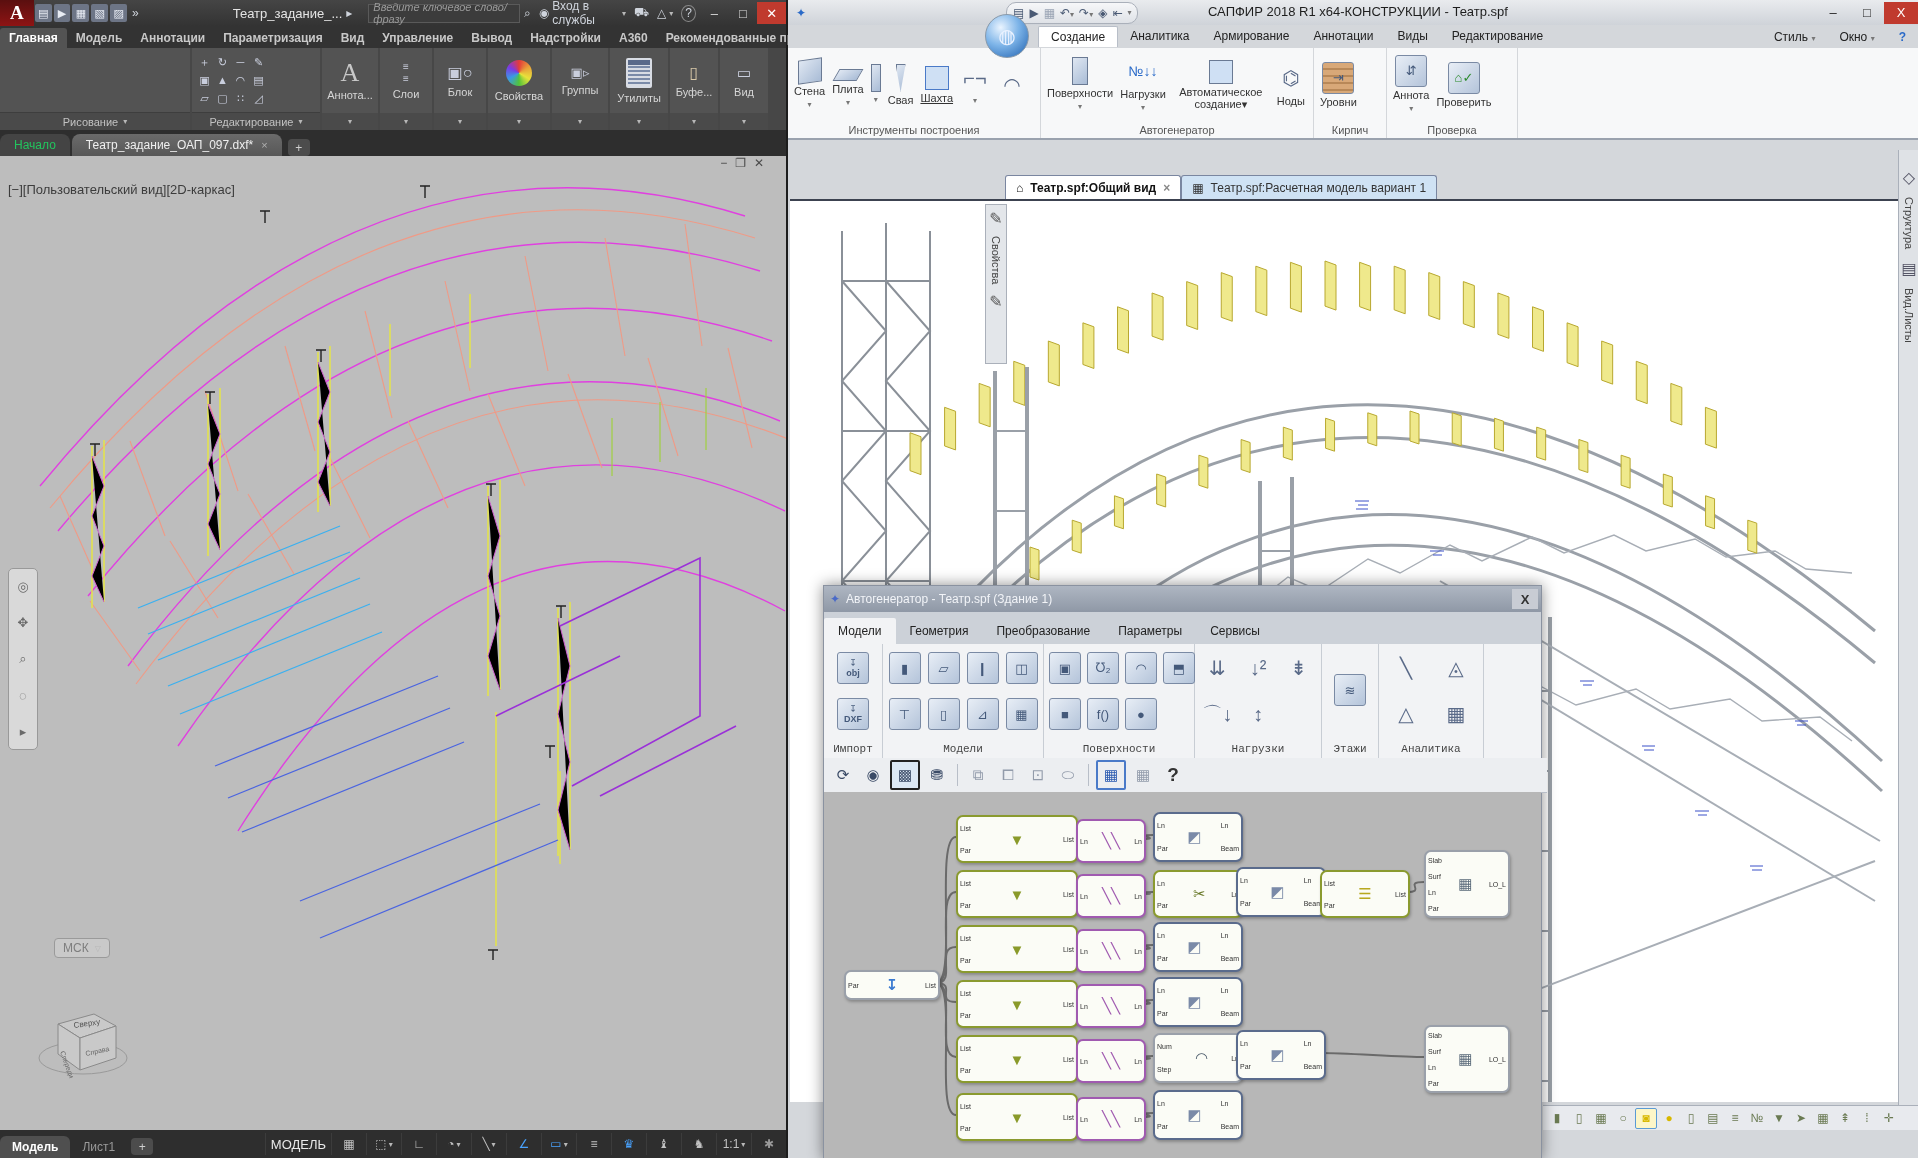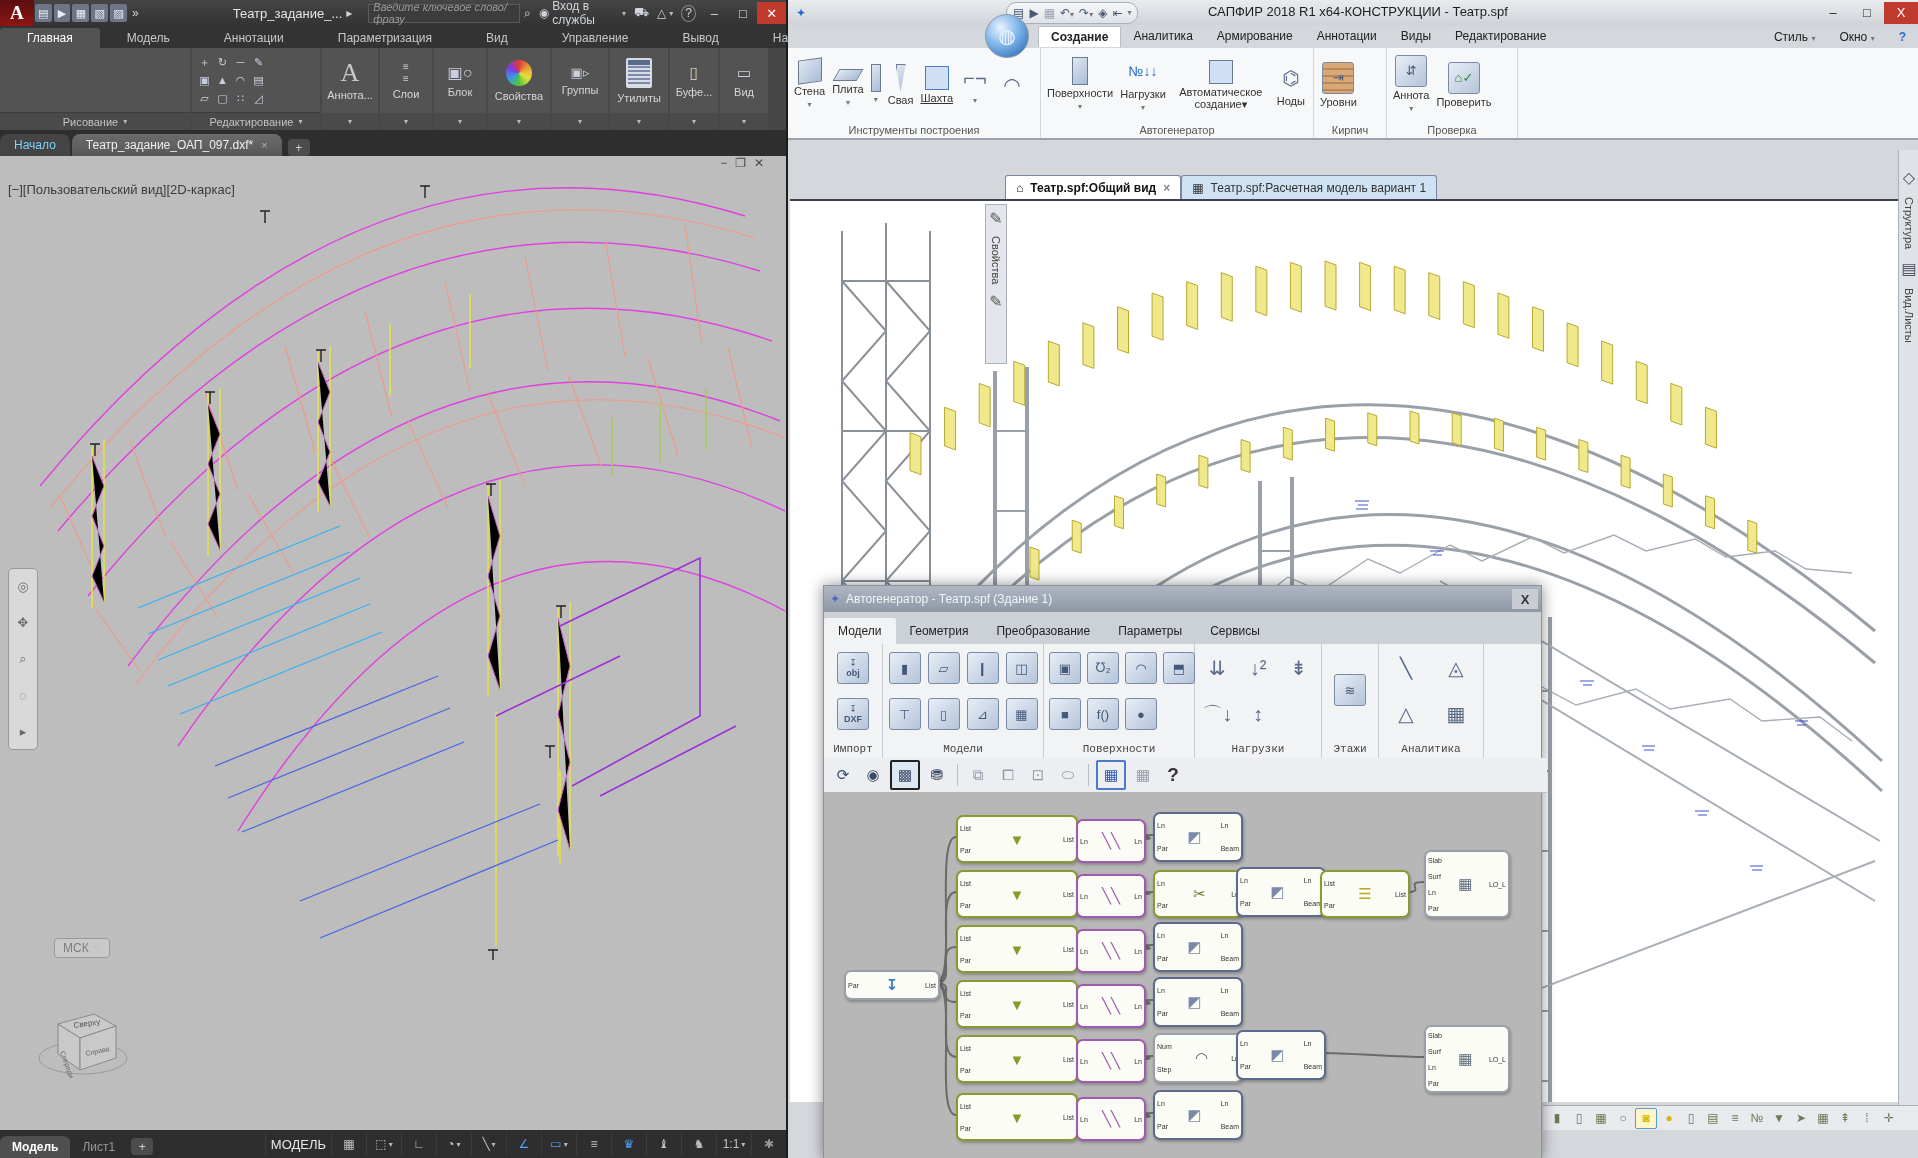--- a/index.html
+++ b/index.html
@@ -10,41 +10,41 @@
   #acad{left:0;top:0;width:786px;height:1158px;background:#bdbdbd;border-right:2px solid #1d1d1d;}
   #acad-title{left:0;top:0;width:786px;height:26px;background:linear-gradient(#454545,#333);display:flex;align-items:center;color:#d8d8d8;font-size:12px;}
   #acad-logo{width:40px;height:26px;background:linear-gradient(#5a0f0f,#8e1414);color:#fff;font-weight:bold;font-size:19px;display:flex;align-items:center;justify-content:center;font-family:"Liberation Serif",serif;}
   .qat-ico{width:20px;height:18px;margin:0 1px;border-radius:2px;background:#6d7586;color:#e8ecf4;font-size:11px;display:flex;align-items:center;justify-content:center;}
   .acad-center-title{flex:0 0 auto;margin-left:90px;color:#e4e4e4;font-size:13px;}
   #acad-search{width:168px;height:17px;background:#3c3c3c;border:1px solid #5a5a5a;color:#9a9a9a;font-style:italic;font-size:11px;padding:0 4px;display:flex;align-items:center;margin-left:12px;}
   .tbtn{color:#cfd4dc;font-size:12px;margin:0 4px;display:flex;align-items:center;gap:3px;}
   .winbtn{width:34px;height:22px;display:flex;align-items:center;justify-content:center;color:#ddd;font-size:13px;}
   .winbtn.red{background:#c03a2e;color:#fff;}
   #acad-tabs{left:0;top:26px;width:786px;height:22px;background:#333;display:flex;align-items:flex-end;color:#c8c8c8;font-size:12px;}
-  .rtab{padding:3px 27px;cursor:default;white-space:nowrap;}
+  .rtab{padding:3px 9px;cursor:default;white-space:nowrap;font-weight:bold;}
   .rtab.active{background:#535353;color:#fff;border-radius:3px 3px 0 0;}
   #acad-ribbon{left:0;top:48px;width:786px;height:82px;background:#474747;display:flex;}
   .panel{background:#535353;margin-right:2px;display:flex;flex-direction:column;}
   .panel-body{flex:1;display:flex;align-items:center;padding:2px 4px;gap:4px;}
   .panel-label{height:17px;background:#4a4a4a;color:#c2c2c2;font-size:11px;display:flex;align-items:center;justify-content:center;gap:5px;border-top:1px solid #3e3e3e;}
   .chev{color:#b8b8b8;font-size:8px;}
   .bigbtn{display:flex;flex-direction:column;align-items:center;justify-content:center;color:#d6d6d6;font-size:11px;gap:3px;padding:0 3px;}
   .mini-grid{display:grid;grid-template-columns:repeat(4,17px);grid-auto-rows:17px;gap:1px;color:#c9cedd;font-size:11px;}
   .mini-grid span{display:flex;align-items:center;justify-content:center;}
   .stack3{display:flex;flex-direction:column;gap:1px;color:#c9cedd;font-size:10px;}
   .vpanel{background:#535353;margin-right:2px;display:flex;flex-direction:column;align-items:stretch;}
   .vpanel .panel-label{border-top:none;}
   .iconA{font-size:26px;color:#c8c8c8;font-family:"Liberation Serif",serif;line-height:24px;}
   .colorwheel{width:26px;height:26px;border-radius:50%;background:conic-gradient(#e43a3a,#e8a23a,#e8e23a,#52c43a,#3a9ae4,#7a3ae4,#e43a3a);}
   .calc{width:22px;height:26px;background:#d8dce4;border-radius:2px;display:flex;flex-direction:column;padding:2px;gap:1px;}
   .calc i{display:block;height:5px;background:#5a6a8a;}
   .calc b{display:block;flex:1;background:repeating-linear-gradient(#7a8aa8 0 2px,#d8dce4 2px 4px);}
   #acad-filetabs{left:0;top:130px;width:786px;height:26px;background:#2e2e2e;display:flex;align-items:flex-end;font-size:12px;}
   .ftab{height:22px;display:flex;align-items:center;padding:0 14px;border-radius:8px 8px 0 0;margin-right:2px;}
-  .ftab.inactive{background:#444;color:#7dd3fc;}
+  .ftab.inactive{background:#444;color:#22c55e;}
   .ftab.active{background:linear-gradient(#6b6b6b,#575757);color:#efefef;gap:8px;}
   .ftab .x{color:#b0b0b0;font-size:11px;}
   .addtab{width:22px;height:17px;background:#4c4c4c;border-radius:4px;color:#cfcfcf;display:flex;align-items:center;justify-content:center;margin-left:4px;font-size:12px;}
   #acad-canvas{left:0;top:156px;width:786px;height:974px;background:#bdbdbd;overflow:hidden;}
   #vp-label{left:8px;top:26px;color:#3c3c3c;font-size:13px;}
   #vp-ctrls{right:14px;top:0px;color:#4a4a4a;font-size:12px;letter-spacing:8px;}
   #navbar{left:8px;top:412px;width:28px;height:180px;background:rgba(240,240,240,.55);border:1px solid #999;border-radius:5px;display:flex;flex-direction:column;align-items:center;justify-content:space-around;color:#6a6a6a;font-size:13px;}
   #ucs-badge{left:54px;top:782px;background:#c9c9c9;border:1px solid #9a9a9a;border-radius:4px;color:#7e7e7e;font-size:12px;padding:2px 8px;display:flex;gap:6px;align-items:center;}
   #viewcube{left:28px;top:830px;width:110px;height:110px;color:#8a8a8a;font-size:9px;}
   #acad-status{left:0;top:1130px;width:786px;height:28px;background:#2e2e2e;display:flex;align-items:center;color:#d2d2d2;font-size:12px;}
@@ -53,21 +53,21 @@
   .ltab.inactive{color:#9a9a9a;}
   .sbox{height:22px;min-width:24px;padding:0 5px;display:flex;align-items:center;justify-content:center;gap:2px;border-left:1px solid #3c3c3c;color:#c2c2c2;}
   .sbox.blue{color:#49a3ff;}
   
   #sapfir{left:788px;top:0;width:1130px;height:1158px;background:#d4d7db;}
   #sap-title{left:0;top:0;width:1130px;height:25px;background:linear-gradient(#e9ebee,#cfd3d9);display:flex;align-items:center;font-size:12px;color:#2a2a2a;}
   #sap-qat{margin-left:200px;height:20px;background:linear-gradient(#f6f7f9,#dfe2e7);border:1px solid #aab0ba;border-radius:10px;display:flex;align-items:center;padding:0 6px;gap:5px;color:#4a5a74;}
   #sap-title-text{position:absolute;left:420px;top:4px;font-size:13px;color:#1e1e1e;}
   #sap-tabsrow{left:0;top:25px;width:1130px;height:23px;background:#d4d7db;display:flex;align-items:center;font-size:12px;color:#222;}
   .saptab{padding:3px 12px;}
-  .saptab.active{background:#fff;border:1px solid #b8bec8;border-bottom:none;border-radius:2px 2px 0 0;font-weight:bold;}
+  .saptab.active{background:#fff;border:1px solid #b8bec8;border-bottom:none;border-radius:2px 2px 0 0;}
   #sap-sphere{left:197px;top:14px;width:42px;height:42px;border-radius:50%;background:radial-gradient(circle at 35% 30%,#eaf4ff,#7db4e8 45%,#1d5fae);border:1px solid #8899aa;display:flex;align-items:center;justify-content:center;color:#eaf2ff;font-size:20px;z-index:5;}
   #sap-ribbon{left:0;top:48px;width:1130px;height:90px;background:#f7f8f9;border-bottom:2px solid #9aa2ae;display:flex;font-size:11px;color:#333;}
   .sgroup{display:flex;flex-direction:column;border-right:1px solid #d4d7db;}
   .sgroup-body{flex:1;display:flex;align-items:center;padding:2px 6px;gap:7px;}
   .sgroup-label{height:16px;display:flex;align-items:center;justify-content:center;color:#555;font-size:11px;}
   .sbtn{display:flex;flex-direction:column;align-items:center;justify-content:center;gap:2px;text-align:center;line-height:12px;}
   .s3d{width:22px;height:22px;background:linear-gradient(135deg,#dfe7f2,#a9bcd6);border:1px solid #6a7a94;}
   .s3d.skew{transform:skewY(-8deg);}
   .s3d.flat{height:10px;transform:skewX(-30deg);margin-top:8px;}
   .s3d.tall{width:8px;height:26px;}

